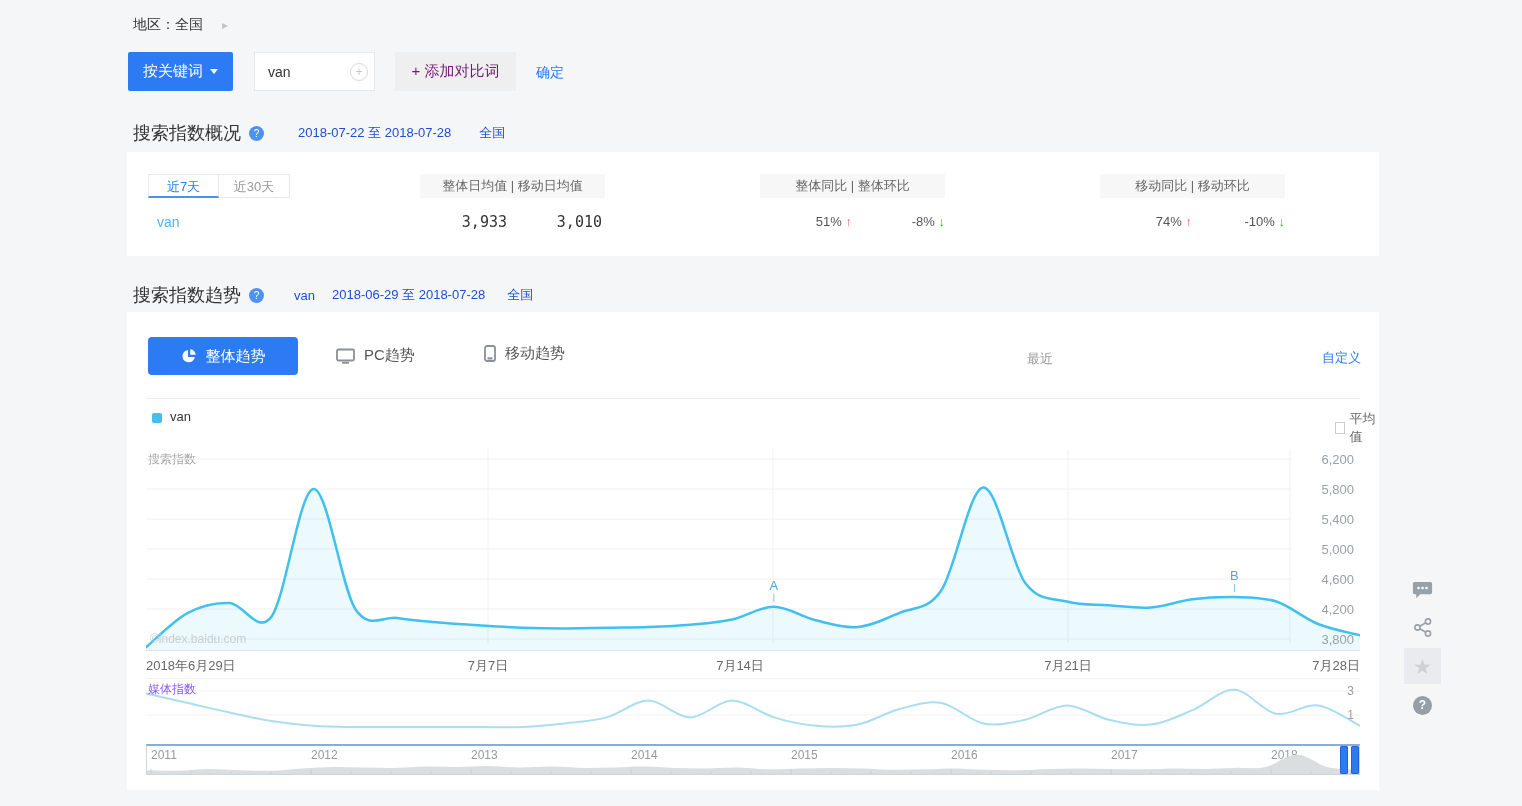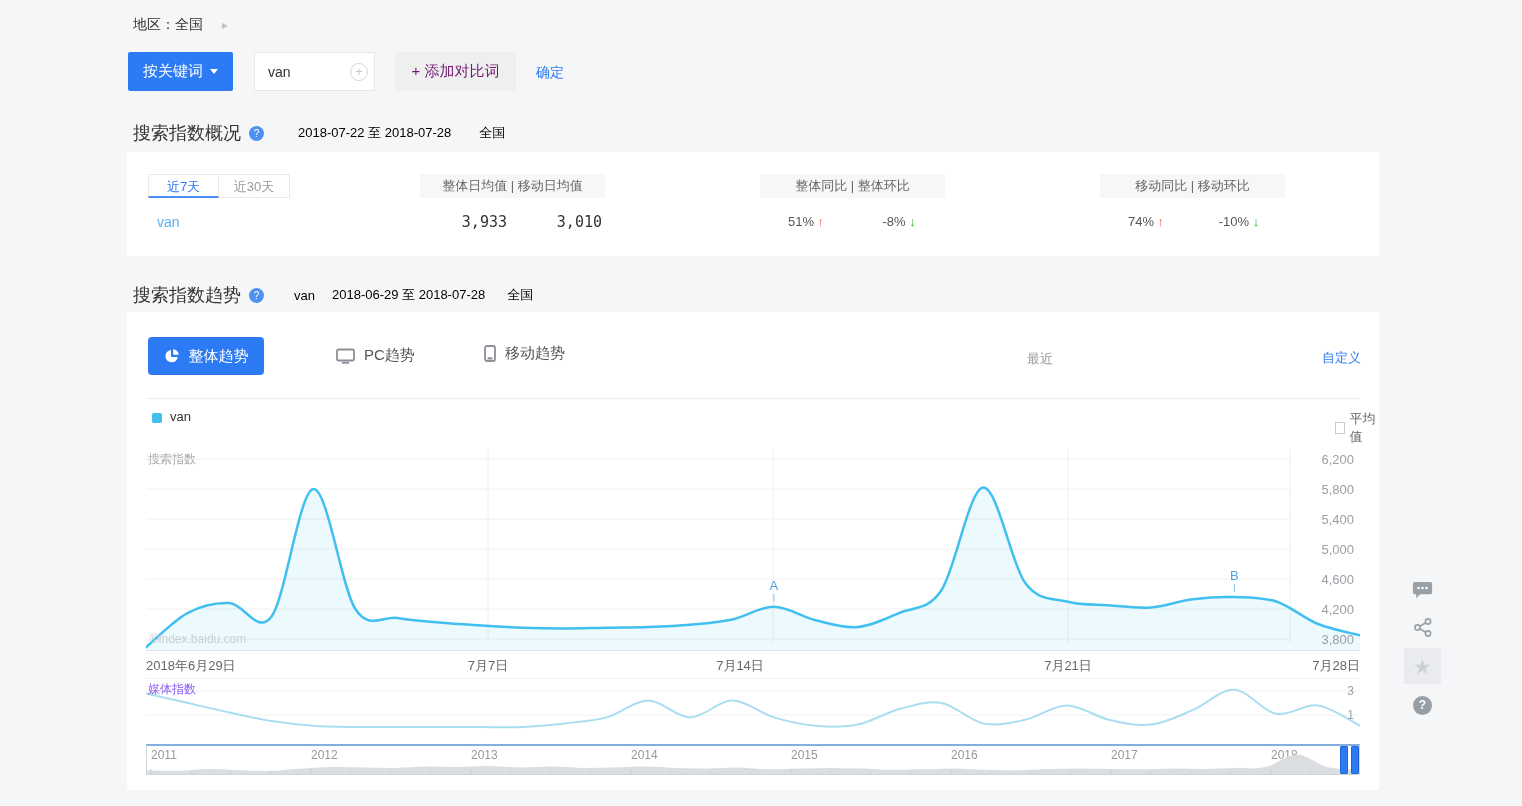--- a/index.html
+++ b/index.html
@@ -13,37 +13,37 @@
   .caret-down{width:0;height:0;border-left:4px solid transparent;border-right:4px solid transparent;border-top:5px solid #fff;}
   .kw-input-wrap{left:254px;top:52px;width:121px;height:39px;background:#fff;border:1px solid #e8e8e8;box-sizing:border-box;display:flex;align-items:center;}
   .kw-input{border:none;outline:none;width:80px;padding-left:13px;font-size:14px;color:#333;font-family:"Liberation Sans",sans-serif;}
   .plus-circle{width:16px;height:16px;border:1px solid #d8d8d8;border-radius:50%;color:#c7c7c7;font-size:12px;line-height:16px;text-align:center;cursor:pointer;}
   .add-btn{left:395px;top:52px;width:121px;height:39px;background:#efefef;border:none;color:#701a75;font-size:15px;cursor:pointer;}
   .confirm-link{left:536px;top:64px;font-size:14px;color:#2d7bf4;cursor:pointer;}
   
   .sec-head{display:flex;align-items:center;}
   .sec-title{font-size:18px;color:#333;}
   .help-dot{width:15px;height:15px;border-radius:50%;background:#4d92f2;color:#fff;font-size:10px;line-height:15px;text-align:center;margin-left:8px;cursor:pointer;}
-  .sec-sub{font-size:13px;color:#000000;}
+  .sec-sub{font-size:13px;color:#1d4ed8;}
   
   .card{background:#fff;position:absolute;}
   
   .ov-tabs{left:21px;top:22px;display:flex;}
   .ov-tab{width:71px;height:24px;line-height:24px;text-align:center;font-size:13px;color:#999;border:1px solid #e9e9e9;background:#fff;box-sizing:border-box;cursor:pointer;}
   .ov-tab.active{color:#2d7bf4;border-bottom:2px solid #4a90f4;}
   .ov-tab + .ov-tab{border-left:none;}
   .pill{position:absolute;top:22px;width:185px;height:24px;line-height:24px;background:#f7f7f7;color:#666;font-size:13px;text-align:center;}
   .ov-kw{left:30px;top:62px;font-size:14px;color:#54b2ee;cursor:pointer;}
   .num{font-family:"DejaVu Sans Mono",monospace;font-size:15px;color:#333;}
   .vcell{position:absolute;top:61px;width:85px;text-align:right;}
-  .pcell{position:absolute;top:62px;width:92px;text-align:center;font-size:13px;color:#555;}
+  .pcell{position:absolute;top:62px;width:92px;text-align:right;font-size:13px;color:#555;}
   .arrow-up{color:#f25b41;font-weight:bold;}
   .arrow-down{color:#2fb32f;font-weight:bold;}
   
-  .trend-tab-active{left:21px;top:25px;width:116px;height:38px;background:#2d7bf4;border-radius:4px;color:#fff;font-size:15px;display:flex;align-items:center;justify-content:center;gap:9px;border:none;cursor:pointer;}
+  .trend-tab-active{left:21px;top:25px;width:150px;height:38px;background:#2d7bf4;border-radius:4px;color:#fff;font-size:15px;display:flex;align-items:center;justify-content:center;gap:9px;border:none;cursor:pointer;}
   .trend-tab{position:absolute;top:33px;display:flex;align-items:center;gap:9px;color:#555;font-size:15px;cursor:pointer;background:none;border:none;}
   .recent-label{left:900px;top:38px;font-size:13px;color:#999;}
   .ranges{left:938px;top:29px;display:flex;gap:12px;}
   .range-btn{width:30px;height:30px;border-radius:50%;border:1px solid #dcdcdc;background:#fff;font-size:12px;color:#444;cursor:pointer;padding:0;display:flex;align-items:center;justify-content:center;}
   .range-btn.active{background:#2d7bf4;border-color:#2d7bf4;color:#fff;}
   .custom-link{left:1195px;top:37px;font-size:13px;color:#2d7bf4;cursor:pointer;}
   .tab-divider{left:19px;top:86px;width:1214px;height:1px;background:#ededed;}
   .legend-sq{left:25px;top:101px;width:10px;height:10px;background:#41c0f0;border-radius:2px;}
   .legend-label{left:43px;top:97px;font-size:13px;color:#333;}
   .avg-wrap{left:1183px;top:98px;display:flex;align-items:center;gap:5px;cursor:pointer;margin-left:25px;}

